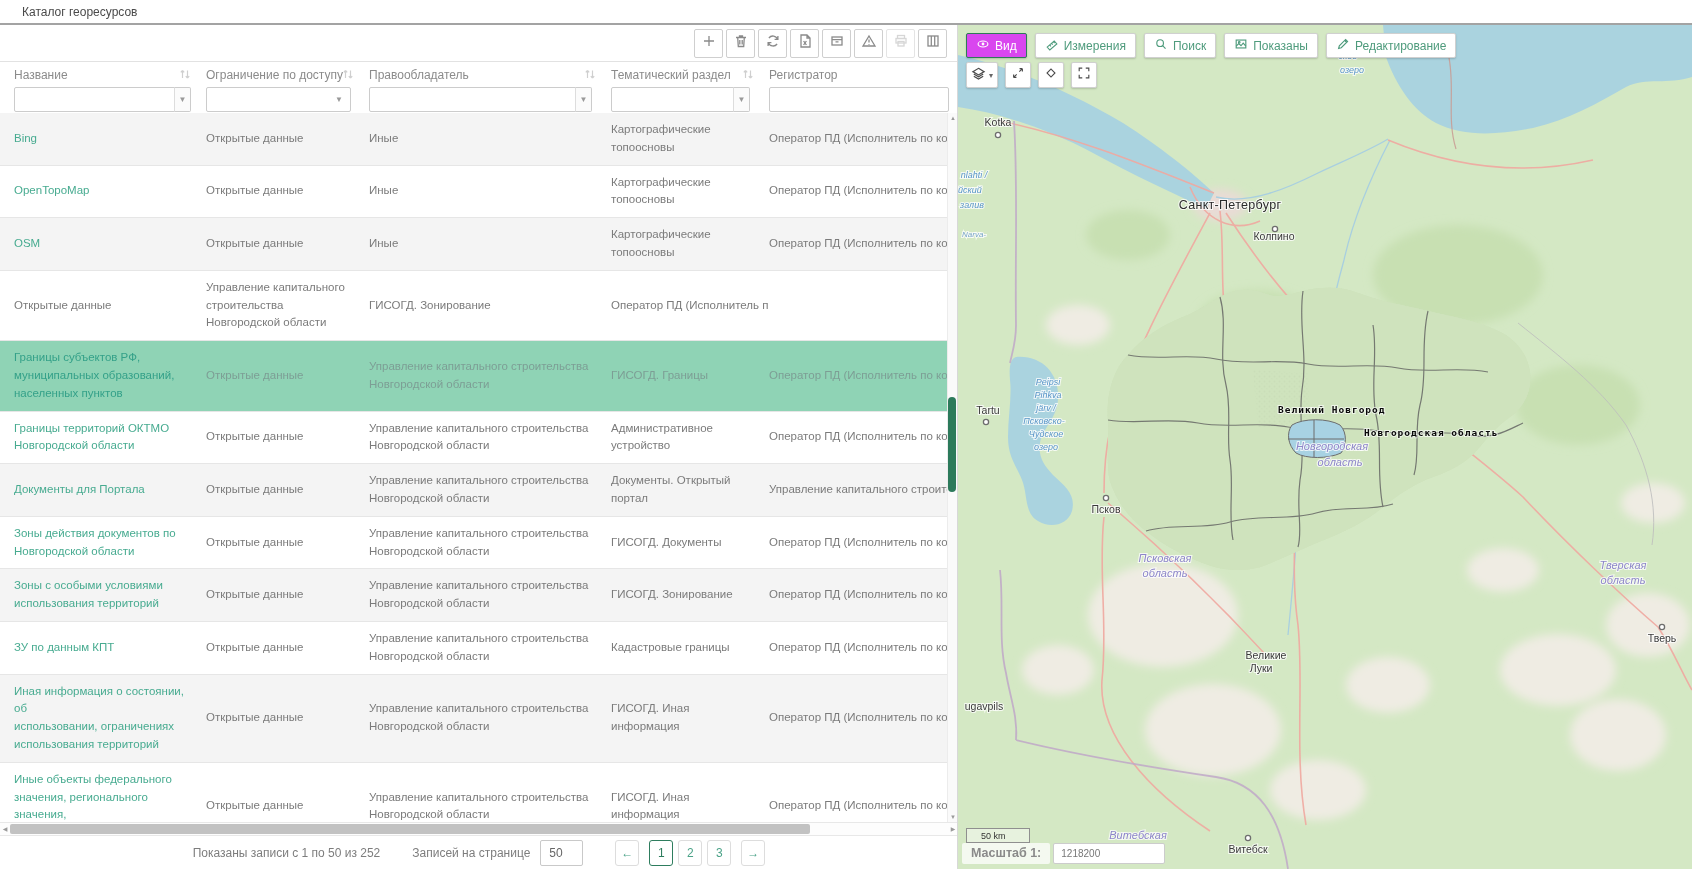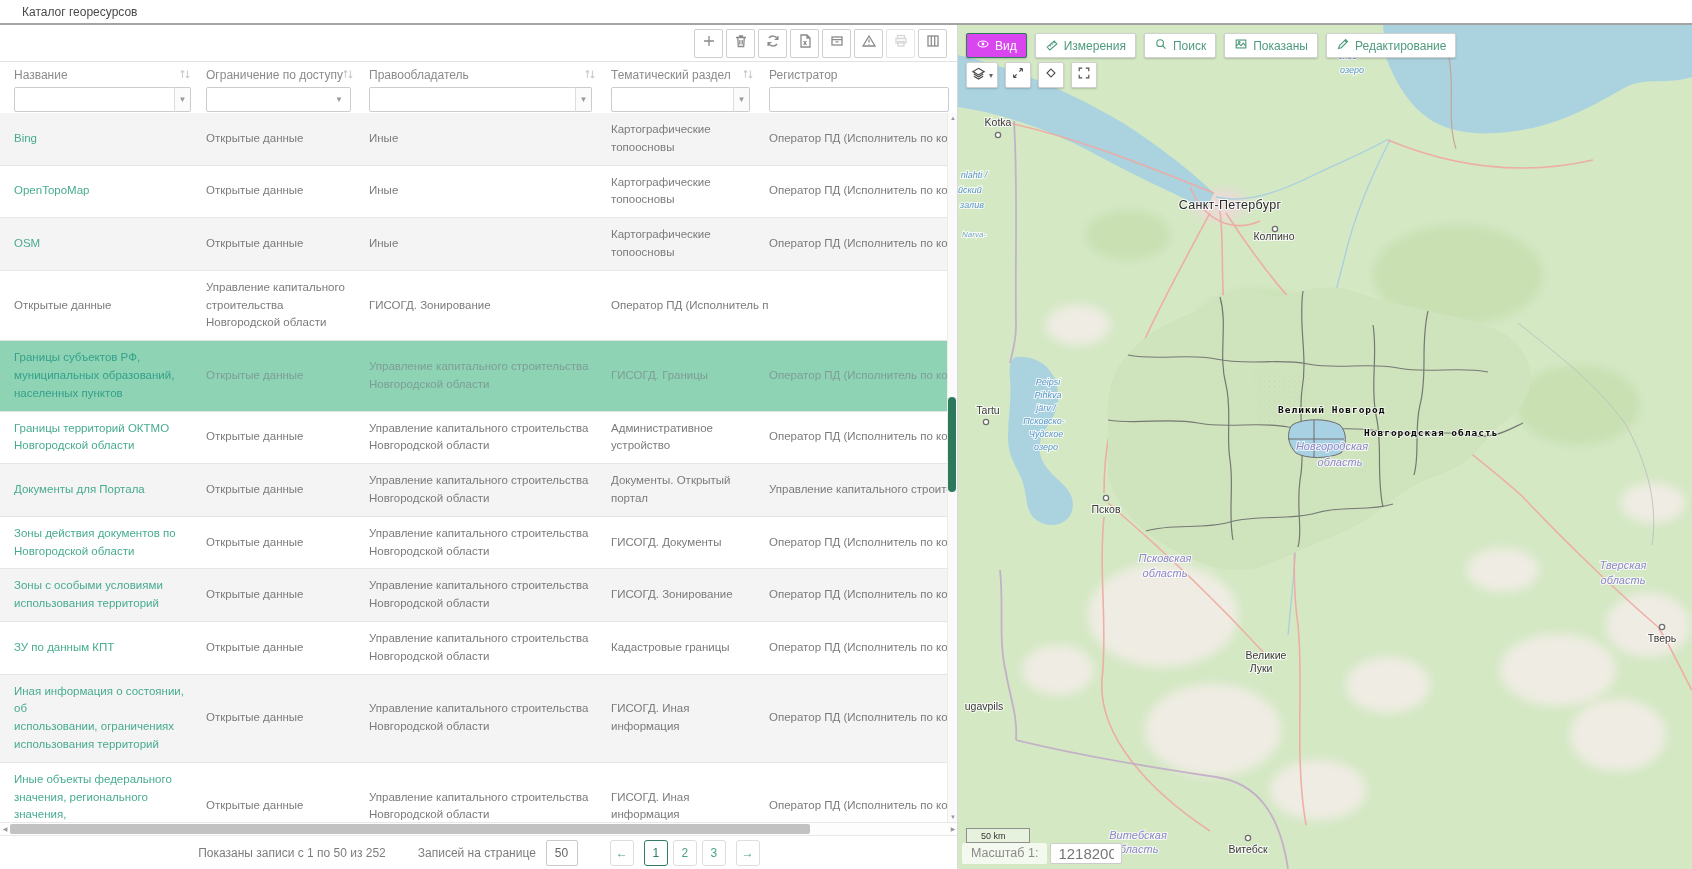--- a/index.html
+++ b/index.html
@@ -71,21 +71,21 @@
   .hs-arrow { position:absolute; top:0; width:10px; height:12px; font-size:6px;
     color:#9a9a9a; text-align:center; line-height:12px; cursor:pointer; }
   .hs-thumb { position:absolute; left:10px; top:1px; width:800px; height:10px;
     background:#c2c2c2; border-radius:2px; cursor:pointer; }
 
   
   .pagebar { position:absolute; left:0; top:812px; width:958px; height:32px;
     background:#fff; display:flex; align-items:center; justify-content:center; gap:10px; }
   .pg-text { font-size:12px; color:#7d7d7d; }
   .pg-gap { width:12px; }
-  .pp-input { width:32px; height:26px; border:1px solid #c9c9c9; border-radius:2px;
+  .pp-input { width:43px; height:26px; border:1px solid #c9c9c9; border-radius:2px;
     font-size:12px; color:#666; text-align:left; padding-left:8px; outline:none; }
   .pg-btn { min-width:24px; height:26px; padding:0 5px; background:#fff;
     border:1px solid #ddd; border-radius:3px; color:#4aa287; font-size:12px;
     display:flex; align-items:center; justify-content:center; cursor:pointer; }
   .pg-btn.active { border-color:#2e7d5e; color:#2e7d5e; }
 
   
   .map-panel { position:absolute; left:958px; top:25px; width:734px; height:844px;
     overflow:hidden; background:#d4e8c4; }
   .map-base { position:absolute; left:0; top:0; }
@@ -103,23 +103,23 @@
     gap:3px; align-items:center; justify-content:center;
     box-shadow:0 1px 2px rgba(0,0,0,.18); cursor:pointer; }
   .mtool svg { stroke:currentColor; fill:none; stroke-width:1.3; }
   .mtool .caret { font-size:8px; color:#666; }
 
   .scalebar { position:absolute; left:8px; bottom:26px; width:64px; height:15px;
     border:1px solid #8f8f8f; background:rgba(255,255,255,.45); font-size:9px;
     color:#333; line-height:14px; padding-left:14px; }
   .scalectl { position:absolute; left:4px; bottom:5px; display:flex; align-items:center; }
   .scalectl .lbl { background:rgba(255,255,255,.75); color:#8a8a8a; font-size:12.5px;
-    padding:3px 9px 4px; border-radius:2px; }
-  .scalectl input { width:72px; height:21px; margin-left:3px; border:1px solid #ccc;
-    border-radius:2px; background:#fff; color:#777; font-size:15px;
+    padding:3px 9px 4px; border-radius:2px;font-weight:bold; }
+  .scalectl input { width:112px; height:21px; margin-left:3px; border:1px solid #ccc;
+    border-radius:2px; background:#fff; color:#777; font-size:10px;
     padding:0 7px; outline:none; }
 
   
   text { paint-order:stroke; stroke:rgba(255,255,255,.75); stroke-width:2.2px;
     font-family:"Liberation Sans", sans-serif; }
   text.city { fill:#3a3a3a; font-size:10.5px; text-anchor:middle; }
   text.city-lg { fill:#2b2b2b; font-size:12.5px; letter-spacing:.3px; text-anchor:middle; }
   text.water { fill:#5a96c8; font-size:9px; font-style:italic; text-anchor:middle; }
   text.water-sm { fill:#7aa6c8; font-size:8px; font-style:italic; text-anchor:middle; }
   text.region { fill:#8d86c9; font-size:11px; font-style:italic; text-anchor:middle; }

